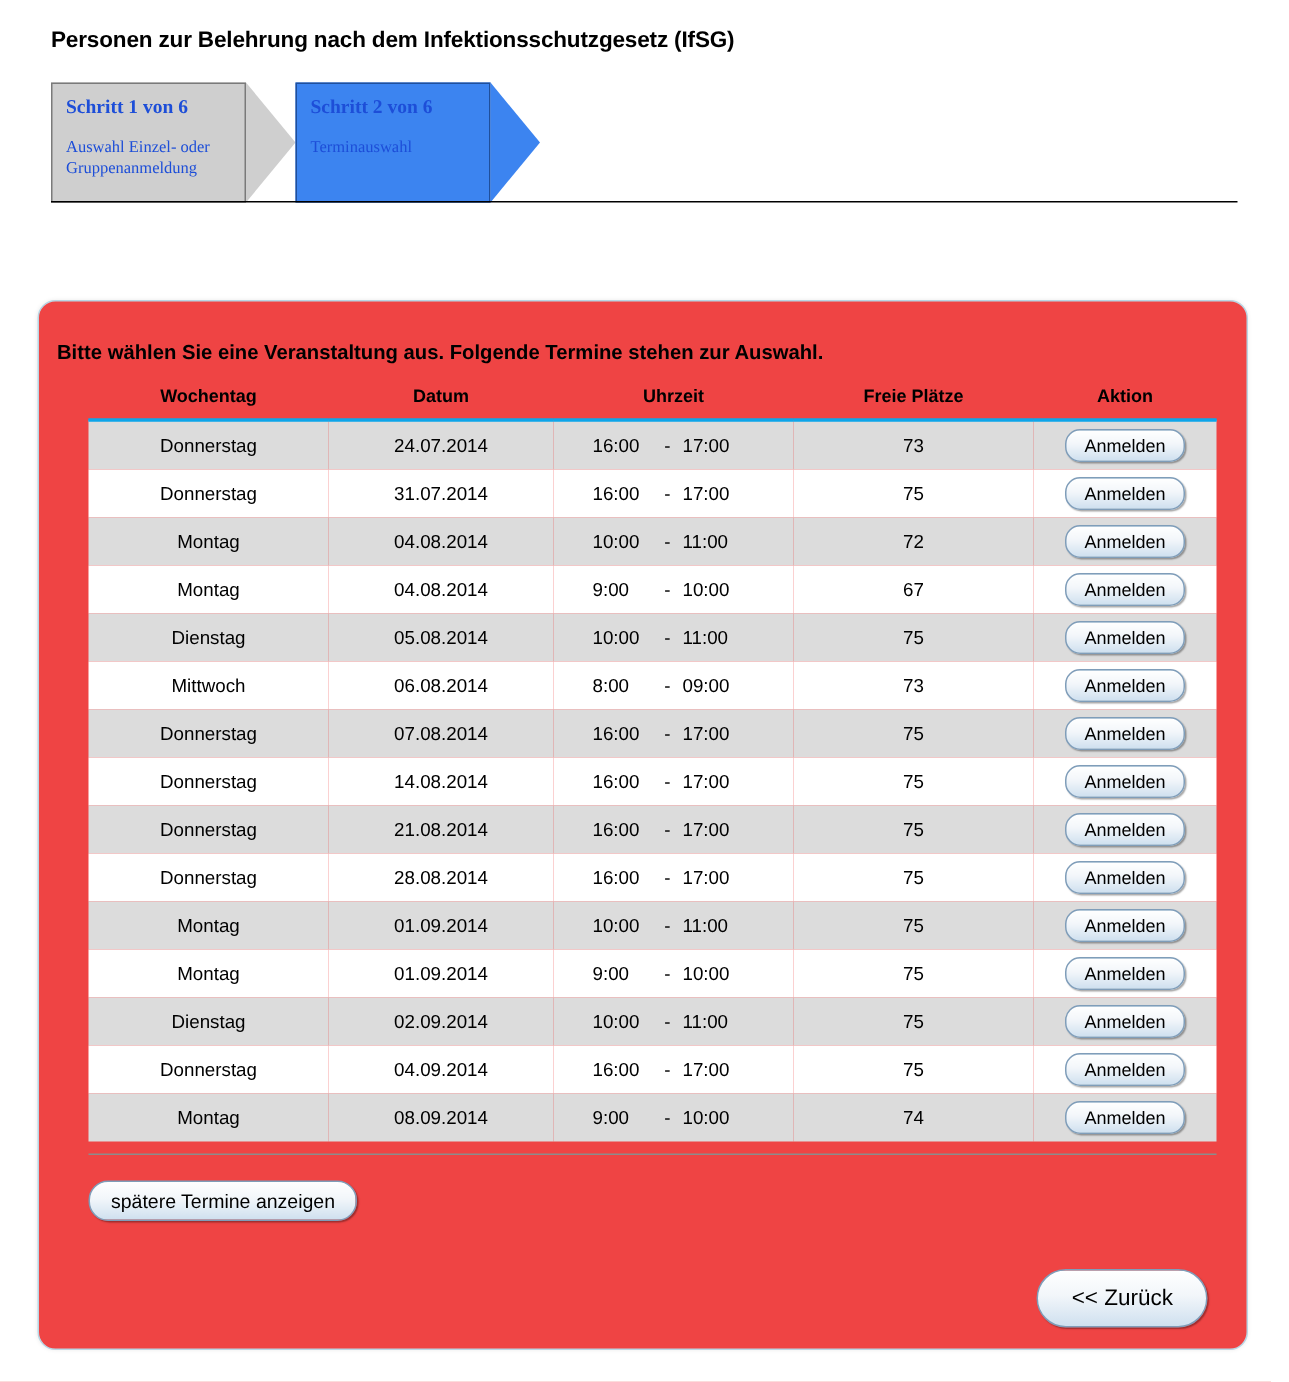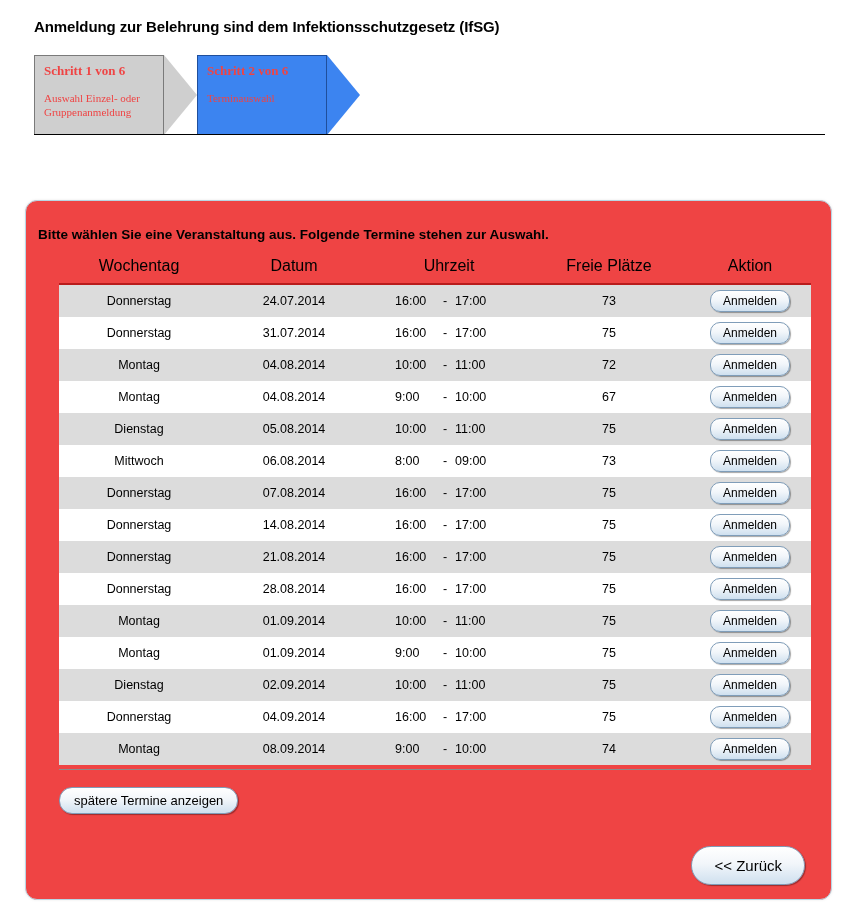--- a/index.html
+++ b/index.html
@@ -35,21 +35,21 @@
     height: 80px;
     display: flex;
     align-items: flex-start;
   }
   .step {
     position: relative;
     height: 80px;
     box-sizing: border-box;
     padding: 8px 10px 0 10px;
     width: 130px;
-    color: #ef4444;
+    color: #1d4ed8;
   }
   .step .arrow-body {
     position: absolute;
     left: 0;
     top: 0;
     width: 100%;
     height: 100%;
     background: #3c84f0;
     border: 1px solid #1f4f9c;
     box-sizing: border-box;
@@ -145,25 +145,25 @@
   
   table.appointments {
     position: absolute;
     left: 33px;
     top: 52px;
     width: 752px;
     border-collapse: collapse;
     font-size: 12.5px;
   }
   table.appointments th {
-    font-size: 16px;
-    font-weight: normal;
+    font-size: 12px;
+    font-weight: bold;
     color: #000000;
     padding: 4px 0 8px 0;
-    border-bottom: 2px solid #b91c1c;
+    border-bottom: 2px solid #0ea5e9;
     text-align: center;
   }
   table.appointments th.col-day { width: 160px; }
   table.appointments th.col-date { width: 150px; }
   table.appointments th.col-time { width: 160px; }
   table.appointments th.col-free { width: 160px; }
   table.appointments th.col-action { width: 122px; }
 
   table.appointments td {
     padding: 0;
@@ -251,21 +251,21 @@
     font-size: 15px;
     padding: 10px 22px;
     border-radius: 20px;
   }
 </style>
 </head>
 <body>
 
 <div id="page">
 
-  <div class="page-title">Anmeldung zur Belehrung sind dem Infektionsschutzgesetz (IfSG)</div>
+  <div class="page-title">Personen zur Belehrung nach dem Infektionsschutzgesetz (IfSG)</div>
 
   <div class="steps">
     <div class="step step1">
       <div class="arrow-tip-edge"></div>
       <div class="arrow-body"></div>
       <div class="arrow-tip"></div>
       <div class="step-text">
         <span class="step-num">Schritt 1 von 6</span>
         <span class="step-label">Auswahl Einzel- oder Gruppenanmeldung</span>
       </div>

